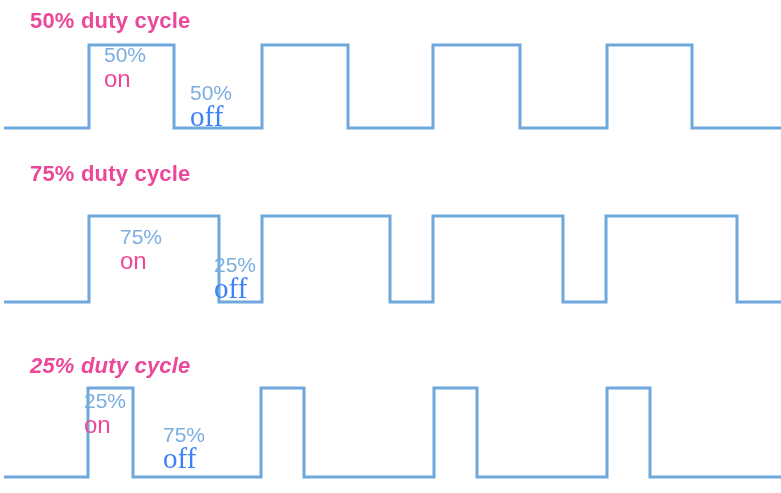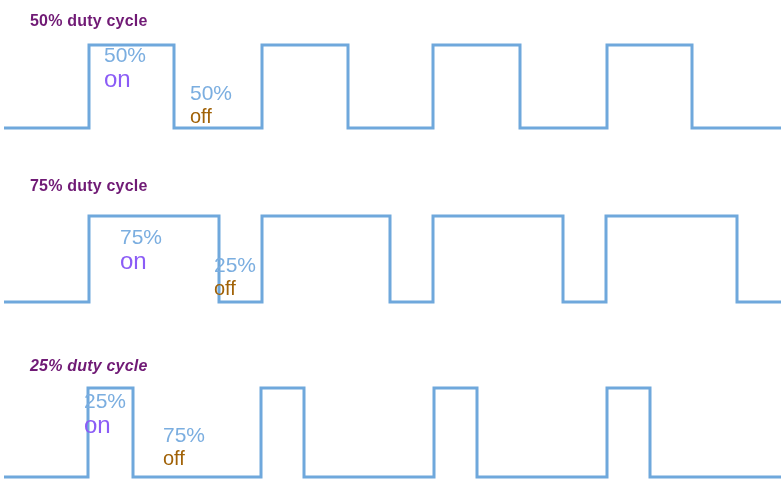--- a/index.html
+++ b/index.html
@@ -23,24 +23,24 @@
   }
   .wave-row {
     position: absolute;
     left: 0;
     width: 781px;
   }
   .row-title {
     position: absolute;
     font-family: "Liberation Sans", sans-serif;
     font-weight: bold;
-    font-size: 16px;
+    font-size: 22px;
     line-height: 21px;
     letter-spacing: 0.2px;
-    color: #701a75;
+    color: #ec4899;
     white-space: nowrap;
   }
   .wave-svg {
     position: absolute;
     left: 0;
     top: 0;
     display: block;
   }
   .annot {
     position: absolute;
@@ -52,28 +52,28 @@
     font-family: "Liberation Sans", sans-serif;
     font-size: 21px;
     line-height: 22px;
     color: #7BAEE0;
   }
   .annot .state-on {
     display: block;
     font-family: "Liberation Sans", sans-serif;
     font-size: 24px;
     line-height: 25px;
-    color: #8b5cf6;
+    color: #ec4899;
   }
   .annot .state-off {
     display: block;
-    font-family: Liberation Sans, sans-serif;
-    font-size: 20px;
+    font-family: Liberation Serif, serif;
+    font-size: 29px;
     line-height: 25px;
-    color: #a16207;
+    color: #3b82f6;
   }
 </style>
 </head>
 <body style="background: rgb(255, 255, 255);">
 
 <div id="stage" style="background: rgb(255, 255, 255);">
 
   <div class="wave-row">
     <div class="row-title" style="left: 30px; top: 10px;">50% duty cycle</div>
     <svg class="wave-svg" width="781" height="493" viewBox="0 0 781 493">
@@ -83,21 +83,21 @@
       <span class="pct">50%</span>
       <span class="state-on">on</span>
     </div>
     <div class="annot" style="left: 190px; top: 82px; width: 62px;">
       <span class="pct">50%</span>
       <span class="state-off">off</span>
     </div>
   </div>
 
   <div class="wave-row">
-    <div class="row-title" style="left: 30px; top: 175px;">75% duty cycle</div>
+    <div class="row-title" style="left: 30px; top: 163px;">75% duty cycle</div>
     <svg class="wave-svg" width="781" height="493" viewBox="0 0 781 493">
       <path fill="none" stroke="#6FA8DC" stroke-width="3" stroke-linejoin="miter" stroke-linecap="butt" d="M 4 302 L 89 302 L 89 216 L 219 216 L 219 302 L 262 302 L 262 216 L 390 216 L 390 302 L 433 302 L 433 216 L 563 216 L 563 302 L 606 302 L 606 216 L 737 216 L 737 302 L 781 302"></path>
     </svg>
     <div class="annot" style="left: 120px; top: 226px; width: 62px;">
       <span class="pct">75%</span>
       <span class="state-on">on</span>
     </div>
     <div class="annot" style="left: 214px; top: 254px; width: 52px;">
       <span class="pct">25%</span>
       <span class="state-off">off</span>

